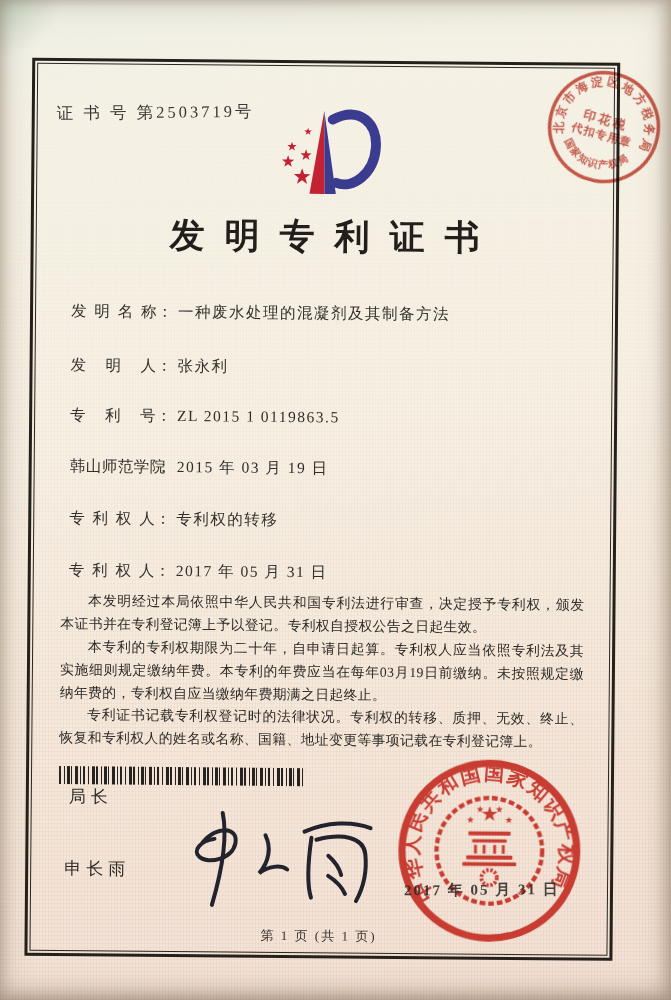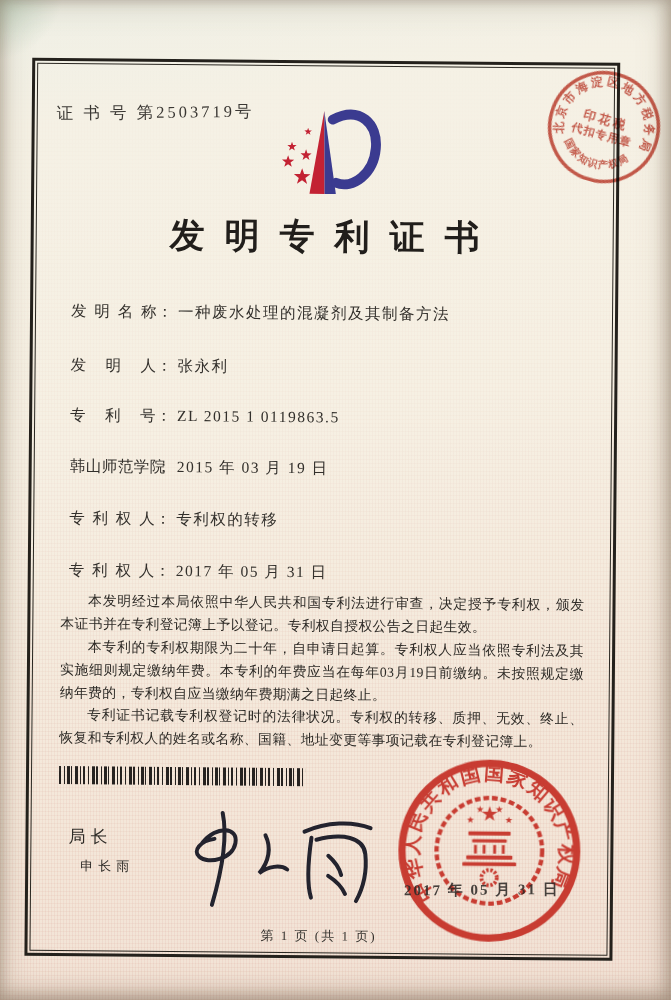--- a/index.html
+++ b/index.html
@@ -38,22 +38,22 @@
     background:repeating-linear-gradient(90deg,
       #141110 0 2px, rgba(0,0,0,0) 2px 5px,
       #141110 5px 6px, rgba(0,0,0,0) 6px 8px,
       #141110 8px 11px, rgba(0,0,0,0) 11px 12px,
       #141110 12px 13px, rgba(0,0,0,0) 13px 16px,
       #141110 16px 19px, rgba(0,0,0,0) 19px 21px,
       #141110 21px 22px, rgba(0,0,0,0) 22px 24px,
       #141110 24px 26px, rgba(0,0,0,0) 26px 29px,
       #141110 29px 30px, rgba(0,0,0,0) 30px 33px,
       #141110 33px 36px, rgba(0,0,0,0) 36px 37px);}
-  .signer-title{left:40px;top:764px;font-size:17px;letter-spacing:5px;color:#2e2b27;}
-  .signer-name{left:52px;top:796px;font-size:13px;letter-spacing:5px;color:#2e2b27;}
+  .signer-title{left:40px;top:724px;font-size:17px;letter-spacing:5px;color:#2e2b27;}
+  .signer-name{left:36px;top:796px;font-size:17px;letter-spacing:5px;color:#2e2b27;}
   .signature{left:142px;top:742px;width:210px;height:110px;}
   .seal{left:365px;top:690px;width:192px;height:192px;opacity:.9;mix-blend-mode:multiply;
     filter:blur(.2px);}
   .seal-date{left:376px;top:816px;font-size:15px;letter-spacing:2px;font-weight:600;
     color:rgba(45,42,40,.88);white-space:nowrap;transform:rotate(-1deg);z-index:6;}
   .footer{left:0;right:0;top:864px;text-align:center;font-size:13px;letter-spacing:2px;
     color:#34312d;}
   .corner-stamp{position:absolute;left:545px;top:68px;width:118px;height:118px;
     transform:rotate(16deg);opacity:.82;mix-blend-mode:multiply;filter:blur(.35px);z-index:30;}
 </style>

